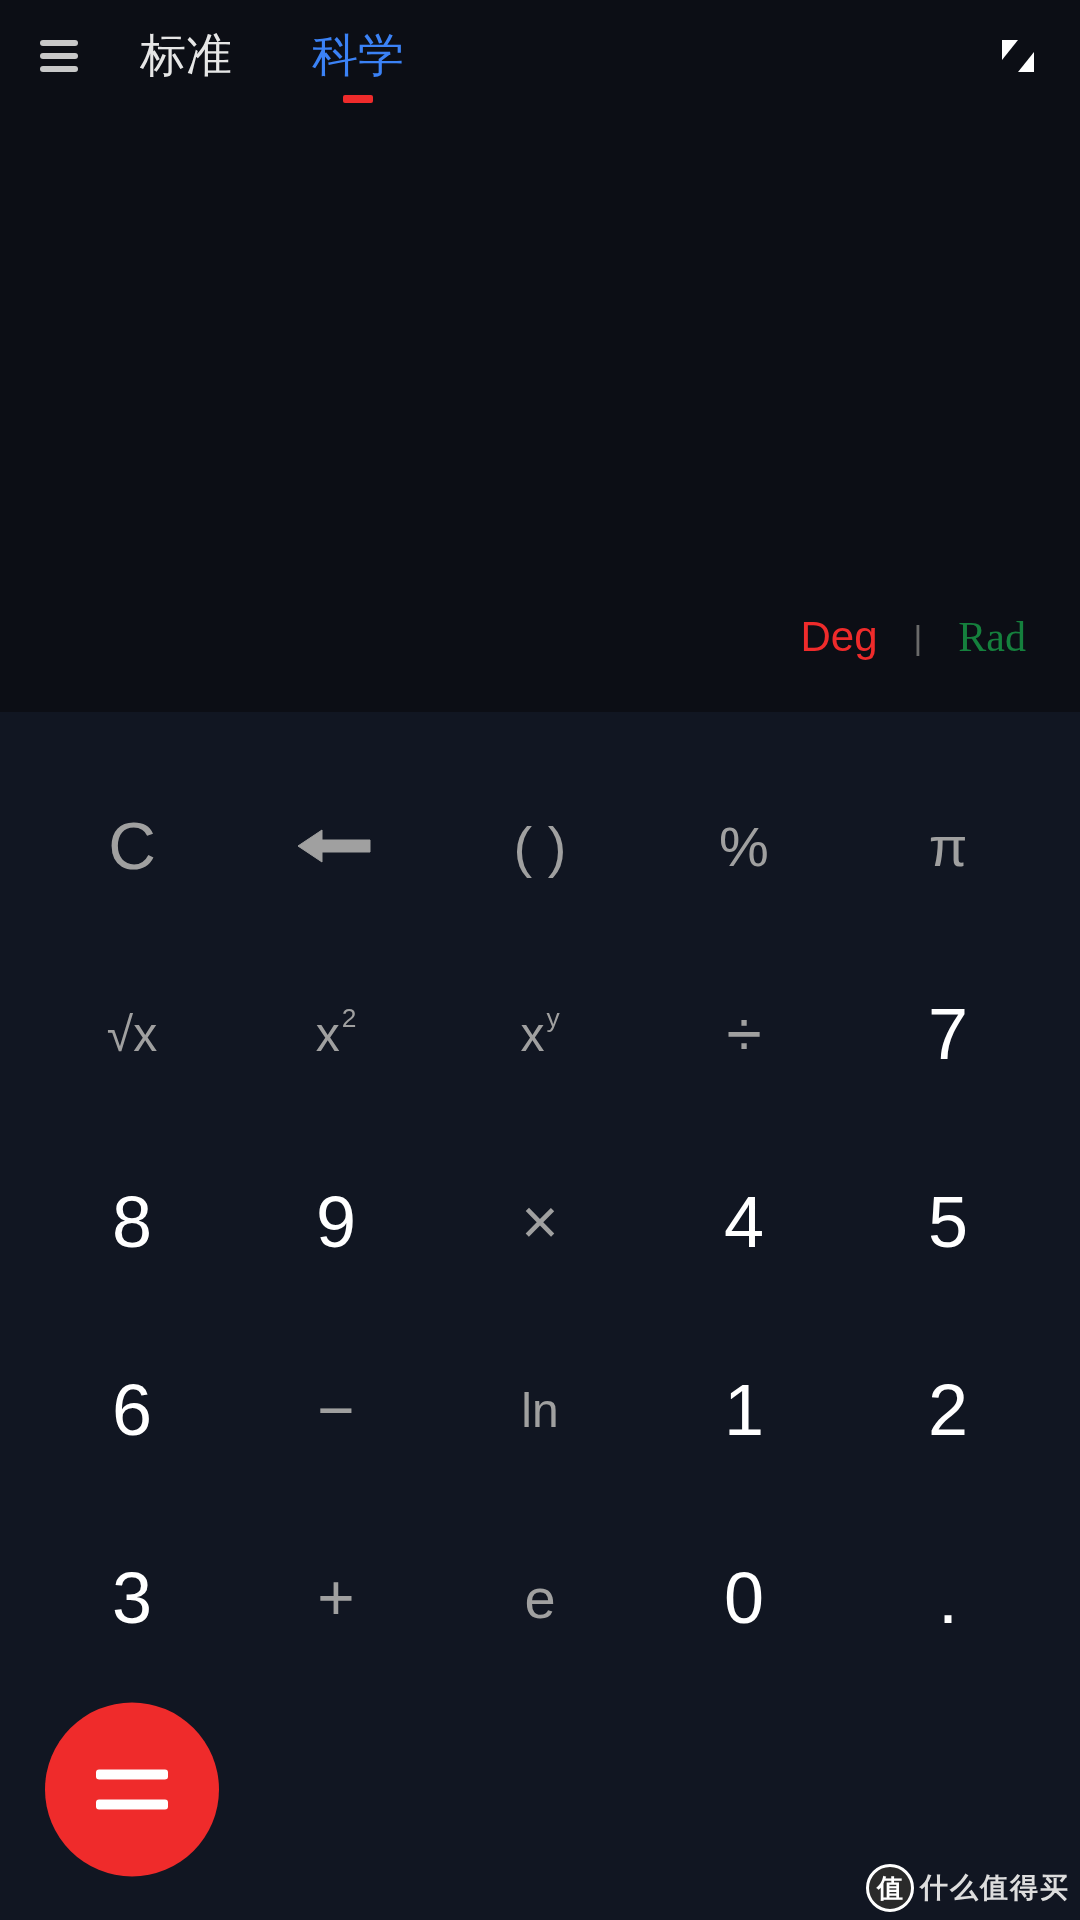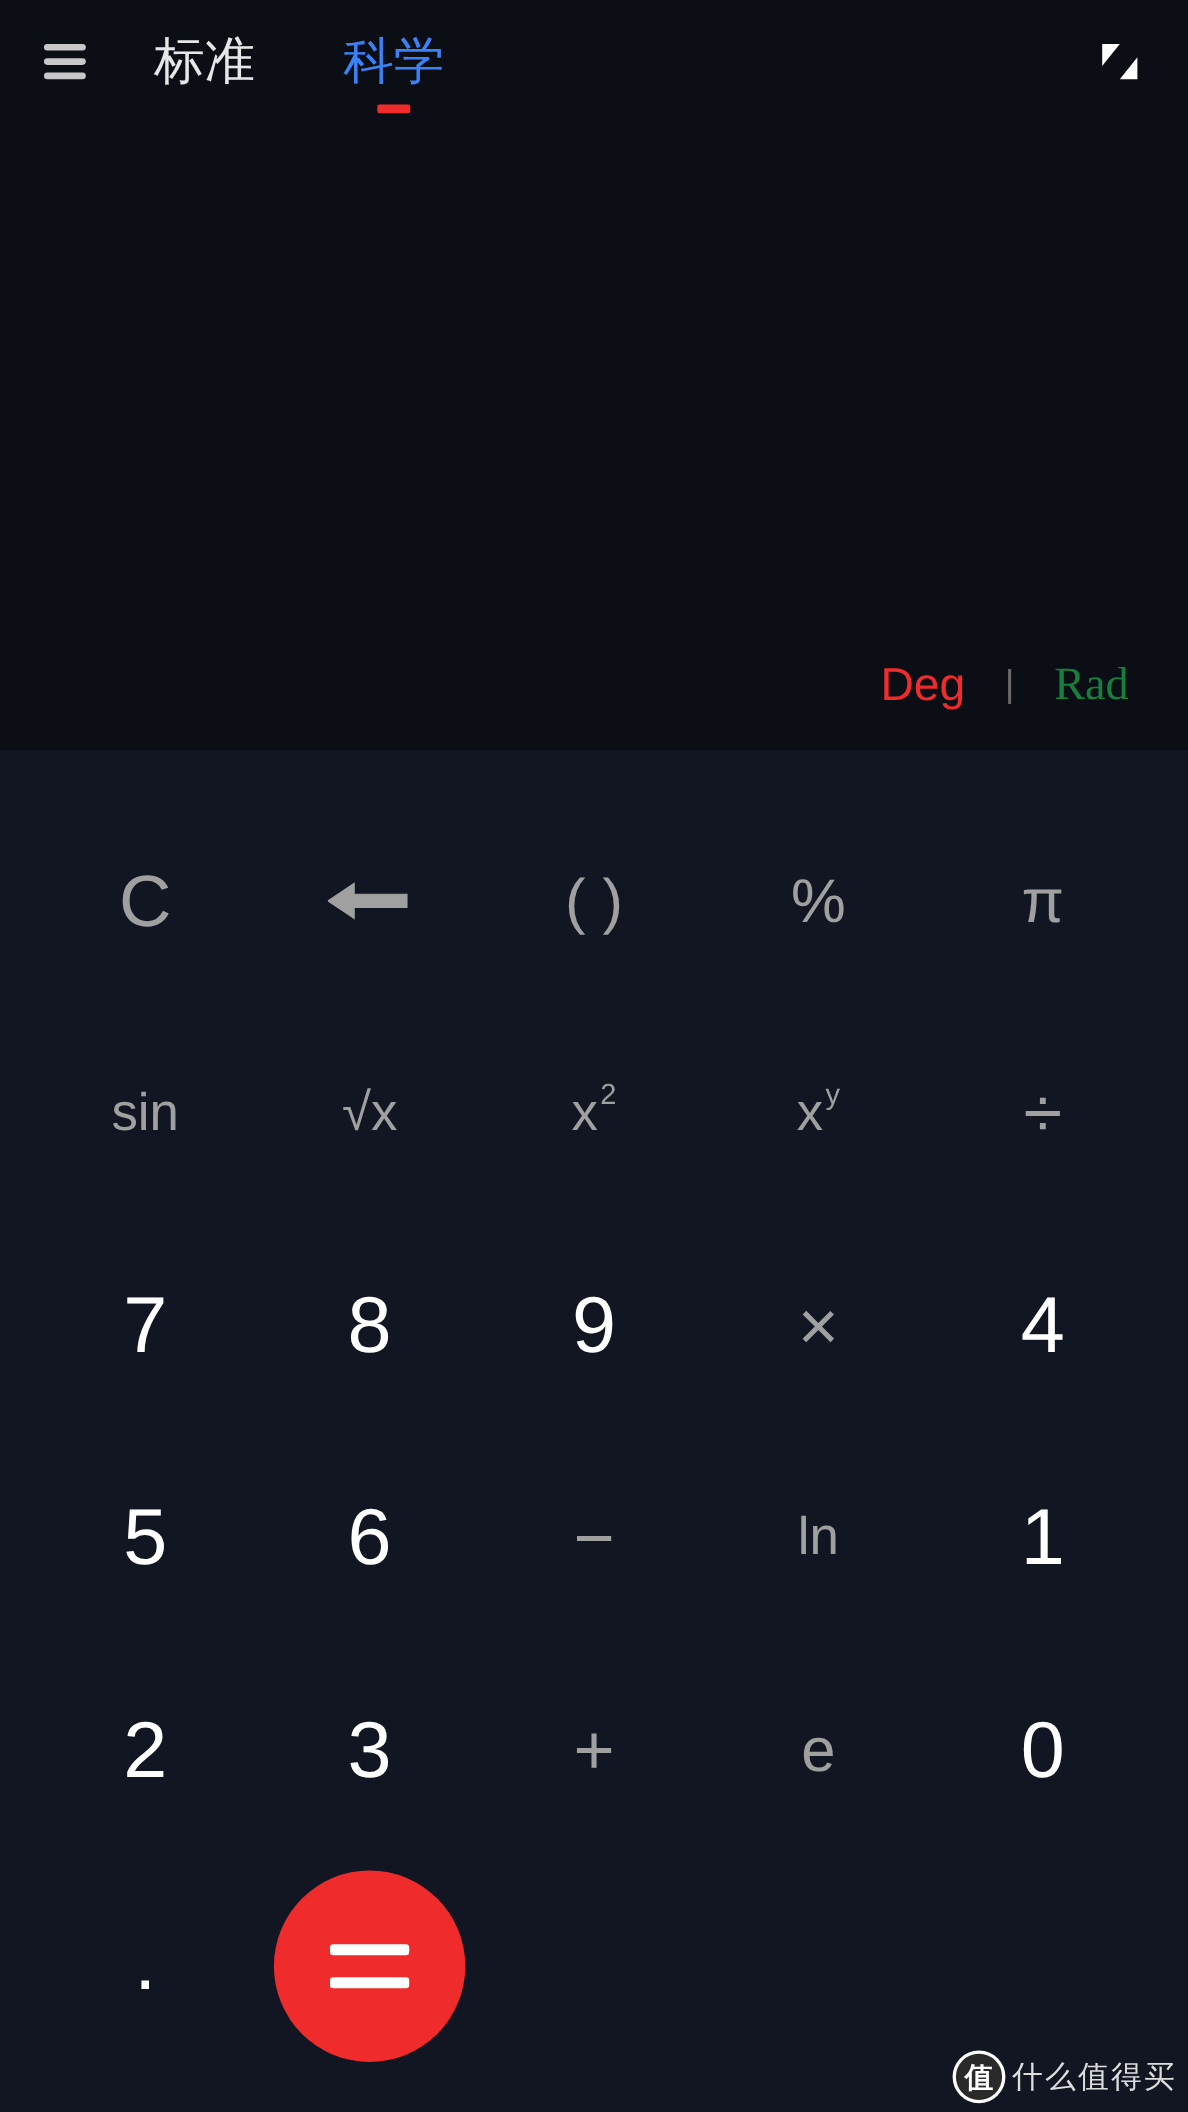--- a/index.html
+++ b/index.html
@@ -1,17 +1,17 @@
 <!DOCTYPE html>
 <html><head>
 <meta charset="utf-8">
 <style>
   * { margin: 0; padding: 0; box-sizing: border-box; }
   html, body { width: 1080px; height: 1920px; background: #0c0e15; font-family: -apple-system, "Helvetica Neue", Arial, sans-serif; overflow: hidden; color: #fff; }
-  .root { display: flex; flex-direction: column; width: 100%; height: 100%; }
+  .root { display: flex; flex-direction: column; width: 100%; height: 100%; gap: 15px; }
 
   
   .header { height: 112px; display: flex; align-items: center; padding: 0 40px; gap: 60px; }
   .menu-icon { width: 40px; height: 40px; display: flex; flex-direction: column; justify-content: space-between; padding: 4px 0; cursor: pointer; }
   .menu-icon span { display: block; height: 6px; width: 38px; background: #c8c8c8; border-radius: 3px; }
   .tabs { display: flex; gap: 80px; align-items: center; }
   .tab { font-size: 46px; color: #e6e6e6; position: relative; padding: 6px 0; }
   .tab.active { color: #3b82f6; }
   .tab.active::after { content: ""; position: absolute; left: 50%; transform: translateX(-50%); bottom: -10px; width: 30px; height: 8px; background: #ef2b2b; border-radius: 2px; }
   .spacer { flex: 1; }
@@ -40,21 +40,21 @@
   .back-arrow { display: inline-flex; align-items: center; }
   .back-arrow svg { stroke: #a0a0a0; fill: #a0a0a0; }
 
   .equals-wrap { position: relative; }
   .equals-btn { position: absolute; width: 174px; height: 174px; border-radius: 50%; background: #ef2b2b; display: flex; align-items: center; justify-content: center; left: 50%; top: 50%; transform: translate(-50%, -48%); }
   .equals-btn svg { display: block; }
 
   
   .watermark { position: absolute; right: 0; bottom: 0; display: flex; align-items: center; gap: 6px; padding: 8px 10px; }
   .wm-badge { width: 48px; height: 48px; border-radius: 50%; background: #2a2a2a; border: 3px solid #fff; display: flex; align-items: center; justify-content: center; font-size: 26px; color: #fff; font-weight: 700; }
-  .wm-text { font-size: 28px; letter-spacing: 2px; color: #ddd; font-weight: 400; }
+  .wm-text { font-size: 28px; letter-spacing: 2px; color: #ddd; font-weight: 700; }
 </style>
 </head>
 <body>
 
 <div class="root">
 
   <div class="header">
     <div class="menu-icon">
       <span></span>
         <span></span>
@@ -88,21 +88,20 @@
       <span class="back-arrow">
         <svg width="76" height="40" viewBox="0 0 76 40">
           <polygon points="0,20 24,4 24,14 72,14 72,26 24,26 24,36" fill="#a0a0a0"></polygon>
         </svg>
       </span>
     </div>
     <div class="key op">( )</div>
     <div class="key op">%</div>
     <div class="key op">π</div>
 
-    <div class="key func">sin</div>
     <div class="key func">√x</div>
     <div class="key func">
       <span>x</span>
         <sup>2</sup>
     </div>
     <div class="key func">
       <span>x</span>
         <sup>y</sup>
     </div>
     <div class="key opbig">÷</div>

